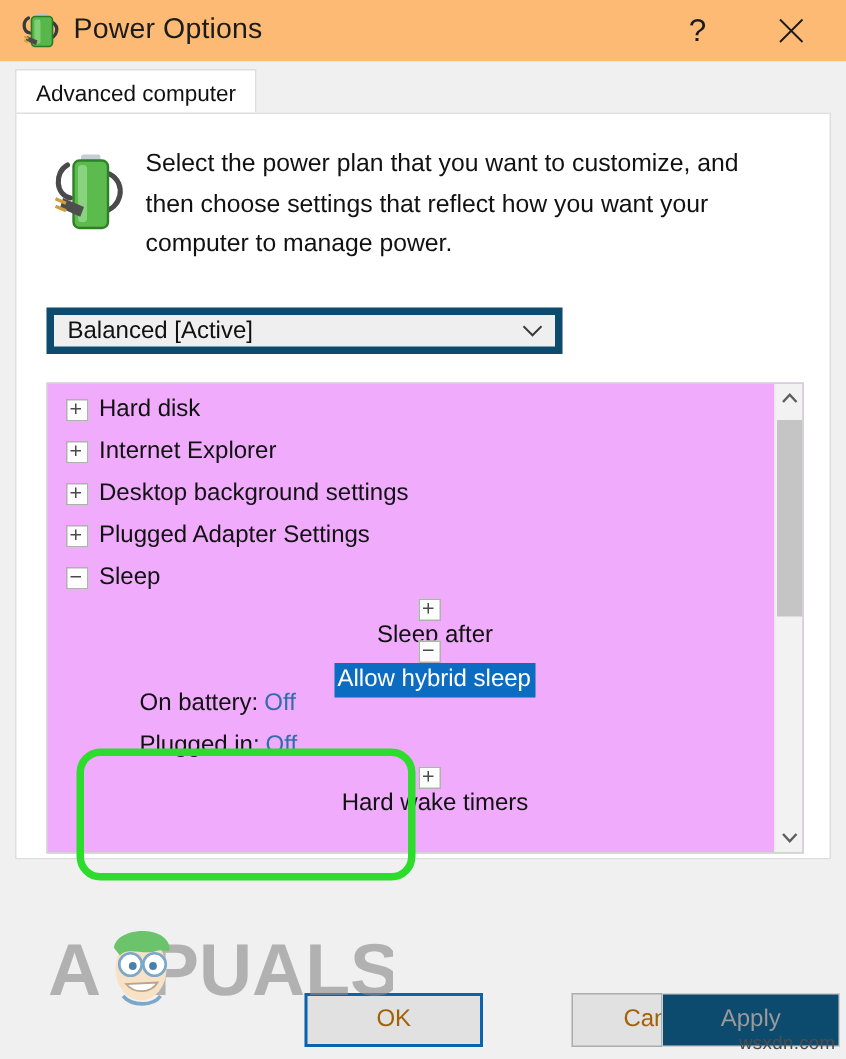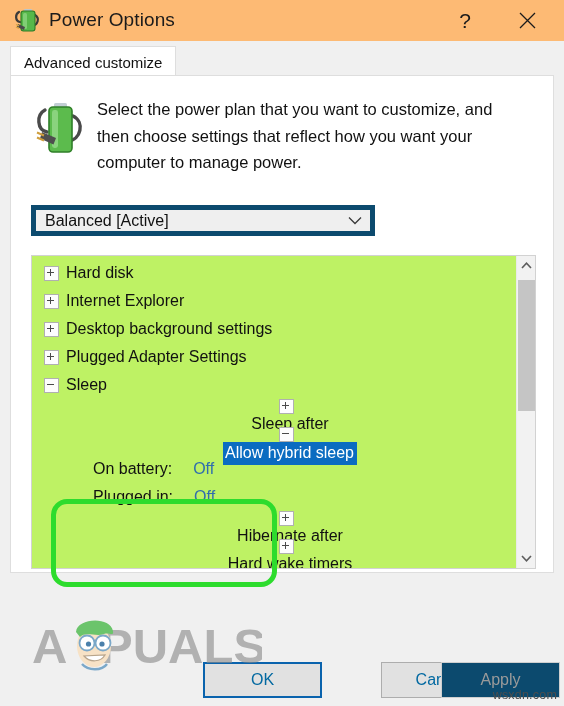--- a/index.html
+++ b/index.html
@@ -116,21 +116,21 @@
     width: 30px;
     display: flex; align-items: center; justify-content: center;
     color: #3a3a3a;
   }
 
   
   .listview {
     position: absolute;
     left: 20px; top: 179px;
     width: 505px; height: 314px;
-    background: #bef264;
+    background: #f0abfc;
     border: 1px solid #d2d2d2;
     box-sizing: border-box;
     overflow: hidden;
   }
   .list-inner {
     position: absolute;
     left: 0; top: 0;
     width: 485px; height: 100%;
     padding-top: 3px;
     box-sizing: border-box;
@@ -169,21 +169,21 @@
   .lvl1 { padding-left: 31px; flex-direction: column; }
   .lvl2 { padding-left: 61px; text-align: center; }
 
   .row .label { line-height: 20px; }
   .row.selected .label {
     background: #0b6cc1;
     color: #ffffff;
     padding: 1px 3px 2px 2px;
   }
   .setting-name { color: #111; }
-  .setting-value { color: #2f6eae; margin-left: 21px; }
+  .setting-value { color: #2f6eae; margin-left: 4px; }
 
   
   .annotation {
     position: absolute;
     left: 40px; top: 423px;
     width: 226px; height: 88px;
     border: 5px solid #2ddc2d;
     border-radius: 16px;
     box-sizing: border-box;
     pointer-events: none;
@@ -239,21 +239,21 @@
   .btn {
     position: absolute;
     top: 662px;
     height: 36px;
     width: 119px;
     background: #e1e1e1;
     border: 1px solid #adadad;
     box-sizing: border-box;
     display: flex; align-items: center; justify-content: center;
     font-size: 16px;
-    color: #0369a1;
+    color: #a16207;
     cursor: default;
   }
   .btn-ok {
     left: 203px;
     border: 2px solid #0a63ad;
   }
   .btn-cancel { left: 333px; margin-left: 48px; }
   .btn-apply {
     left: 441px;
     color: #9a9a9a;
@@ -301,21 +301,21 @@
 
   <span class="tb-btn tb-close">
     <svg width="17" height="17" viewBox="0 0 17 17">
       <path d="M1 1 L16 16 M16 1 L1 16" stroke="#1b1b1b" stroke-width="1.25" fill="none"></path>
     </svg>
   </span>
 </div>
 
 <div class="tabstrip">
   <div class="tab">
-    <span>Advanced customize</span>
+    <span>Advanced computer</span>
   </div>
 </div>
 
 <div class="panel">
 
   <span class="desc-icon">
     <svg width="52" height="62" viewBox="0 0 52 62">
       <path d="M10 12 C1 17, 2 32, 12 34" stroke="#4a4a4a" stroke-width="3.4" fill="none" stroke-linecap="round"></path>
       <path d="M38 18 C50 24, 46 42, 33 43" stroke="#4a4a4a" stroke-width="3.4" fill="none" stroke-linecap="round"></path>
       <rect x="19" y="5" width="13" height="5" rx="1.6" fill="#c2ced4"></rect>
@@ -368,24 +368,20 @@
           <span class="expander"></span>
           <span class="label">Allow hybrid sleep</span>
         </div>
         <div class="row lvl2">
           <span class="label setting-name">On battery:</span>
           <span class="setting-value">Off</span>
         </div>
         <div class="row lvl2">
           <span class="label setting-name">Plugged in:</span>
           <span class="setting-value">Off</span>
-        </div>
-        <div class="row lvl1">
-          <span class="expander plus"></span>
-          <span class="label">Hibernate after</span>
         </div>
         <div class="row lvl1">
           <span class="expander plus"></span>
           <span class="label">Hard wake timers</span>
         </div>
       </div>
 
     <div class="scrollbar">
       <span class="sb-arrow sb-up">
         <svg width="11" height="7" viewBox="0 0 11 7">

